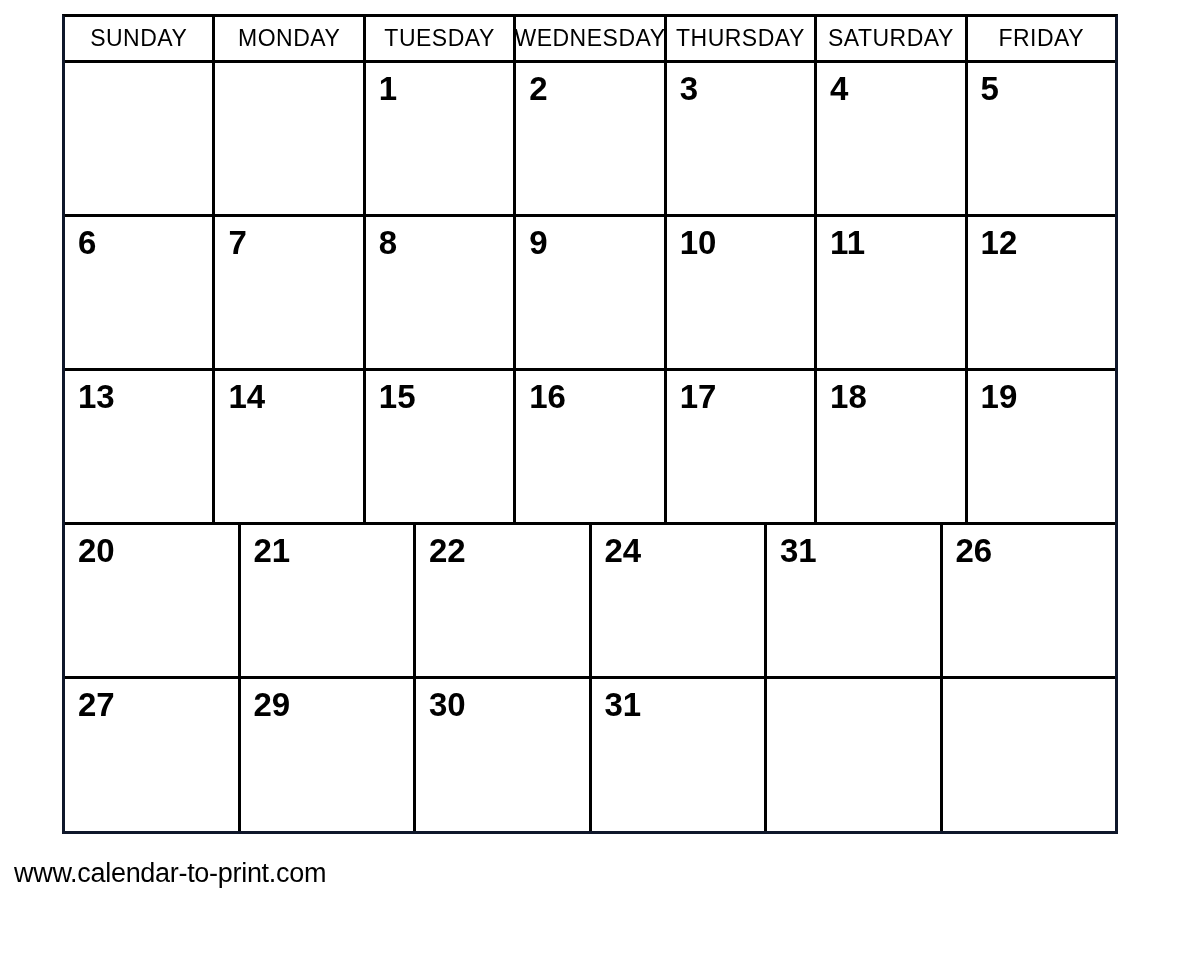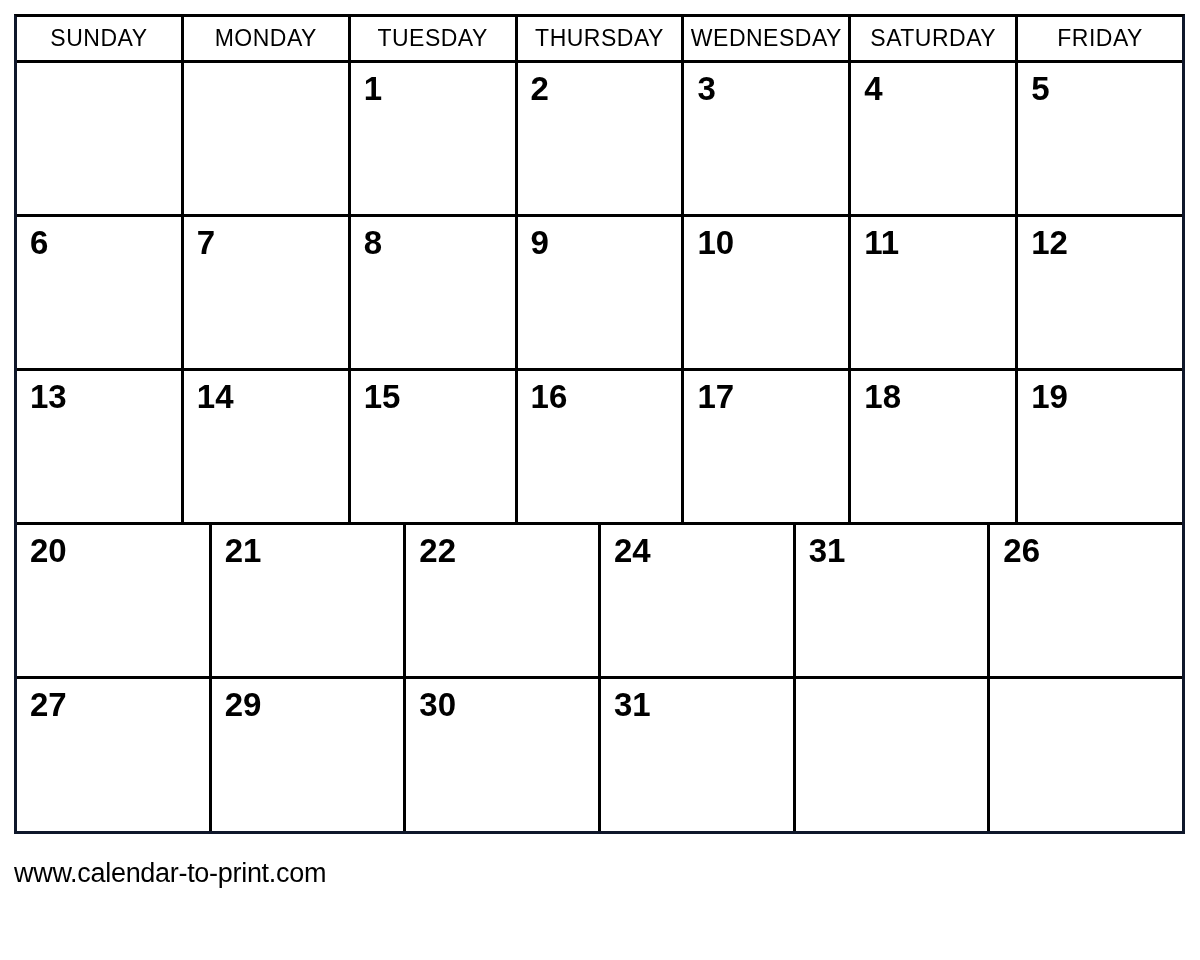--- a/index.html
+++ b/index.html
@@ -44,21 +44,22 @@
     font-weight: 400;
     line-height: 1;
     margin-left: 46px;
   }
 
   
   .calendar {
     border: 3px solid #0f172a;
     border-top: 3px solid #000000;
     box-sizing: border-box;
-    width: 1171px;
+    width: 1056px;
+    margin-left: 48px;
   }
   .row {
     display: flex;
     width: 100%;
     box-sizing: border-box;
   }
   .cell {
     box-sizing: border-box;
     border-right: 3px solid #000000;
     flex: 1 1 0;
@@ -122,22 +123,22 @@
 
 <div class="page">
 
 
   <div class="calendar">
 
     <div class="row header-row">
       <div class="cell">SUNDAY</div>
       <div class="cell">MONDAY</div>
       <div class="cell">TUESDAY</div>
+      <div class="cell">WEDNESDAY</div>
       <div class="cell">THURSDAY</div>
-      <div class="cell">WEDNESDAY</div>
       <div class="cell">SATURDAY</div>
       <div class="cell">FRIDAY</div>
     </div>
 
     <div class="row week-row">
       <div class="cell">
           <span class="day-number"></span>
         </div>
       <div class="cell">
           <span class="day-number"></span>

